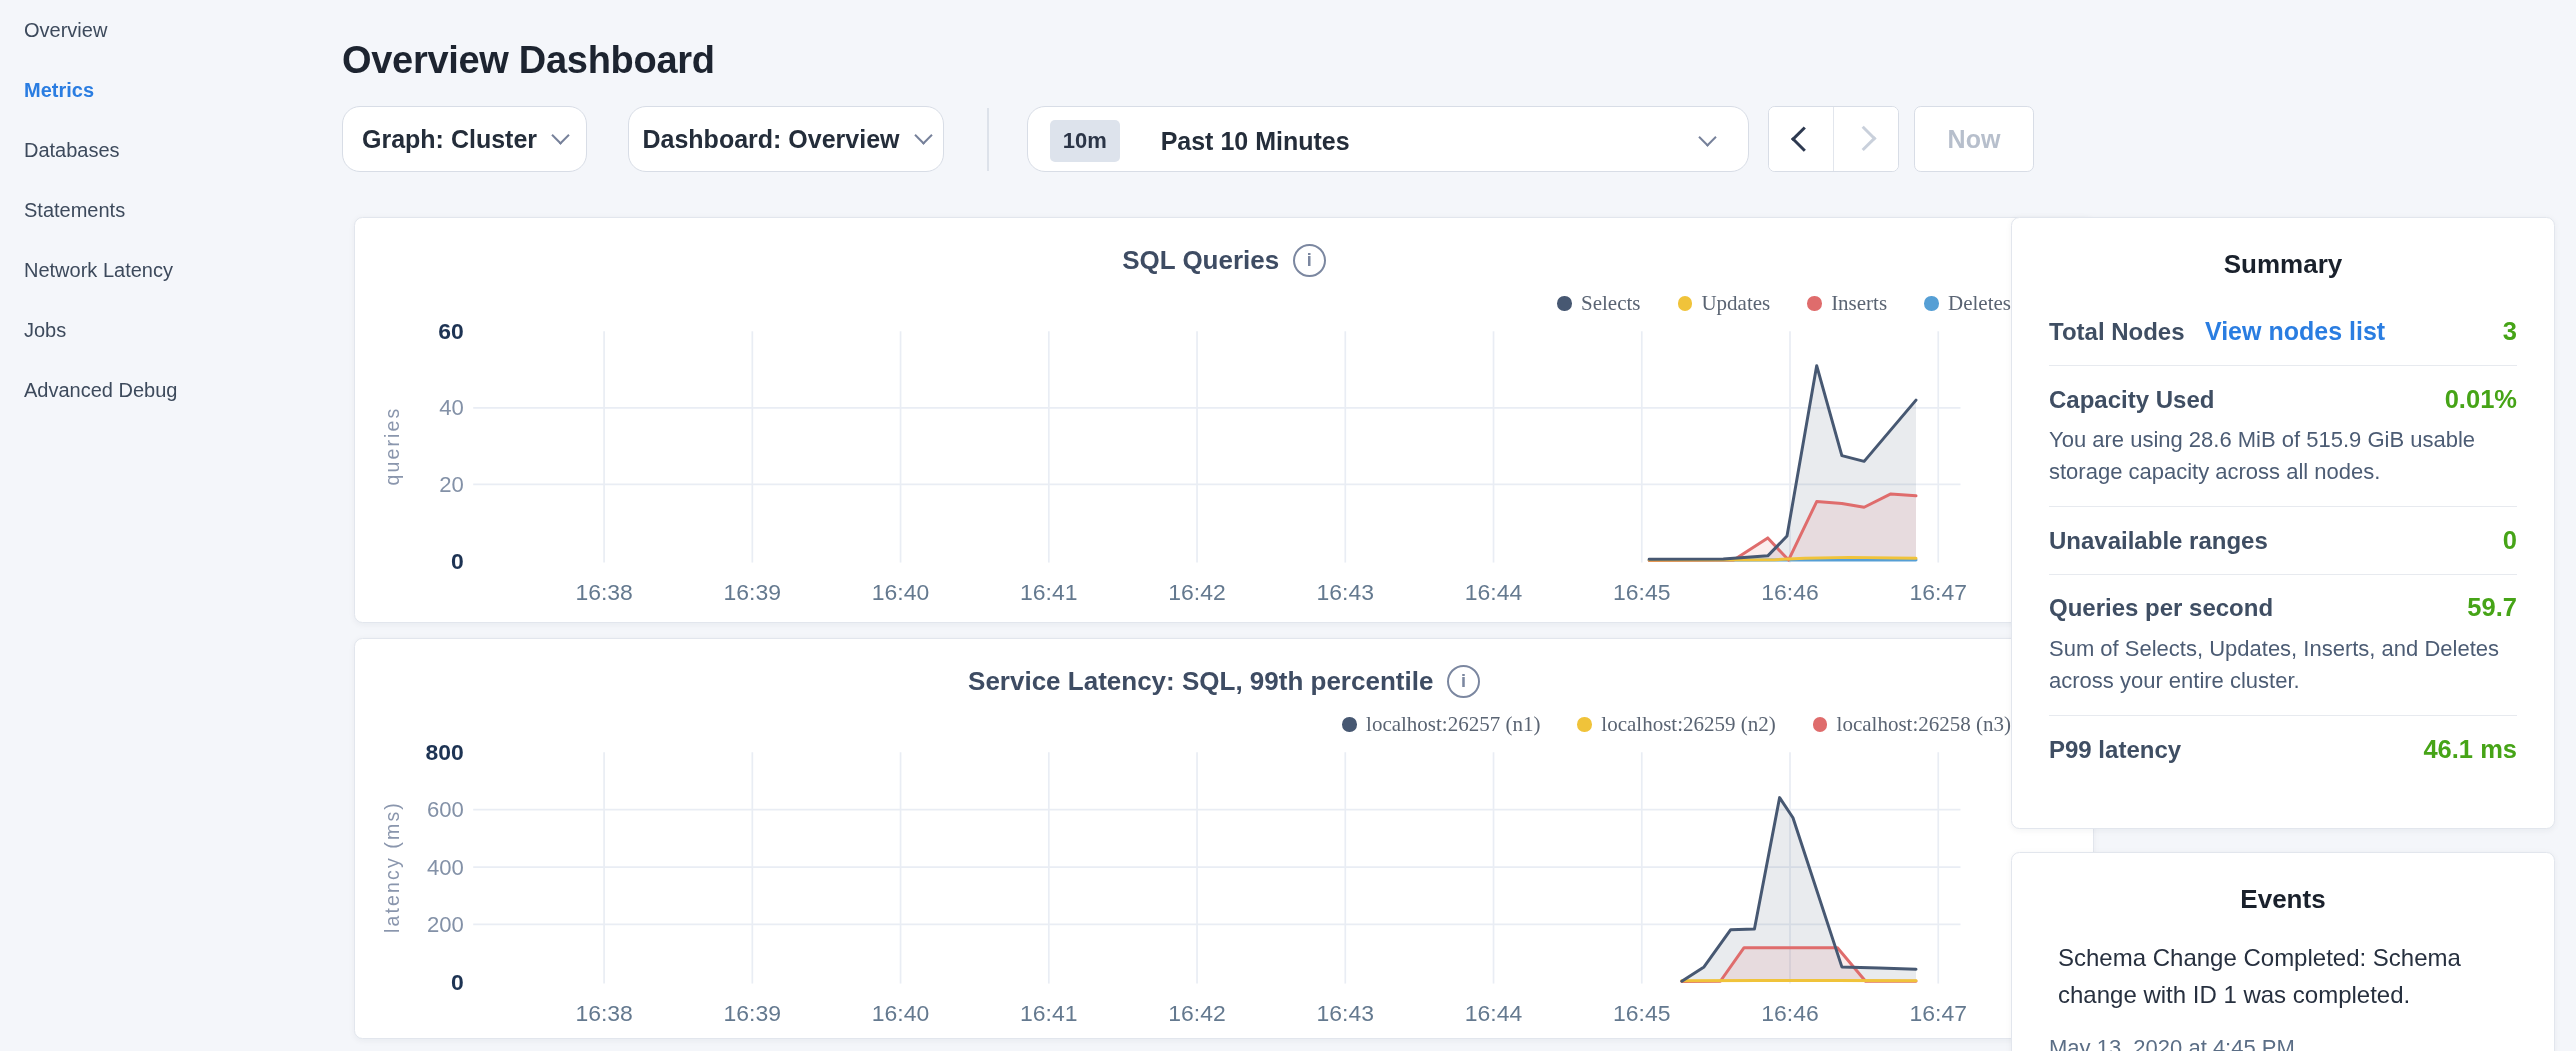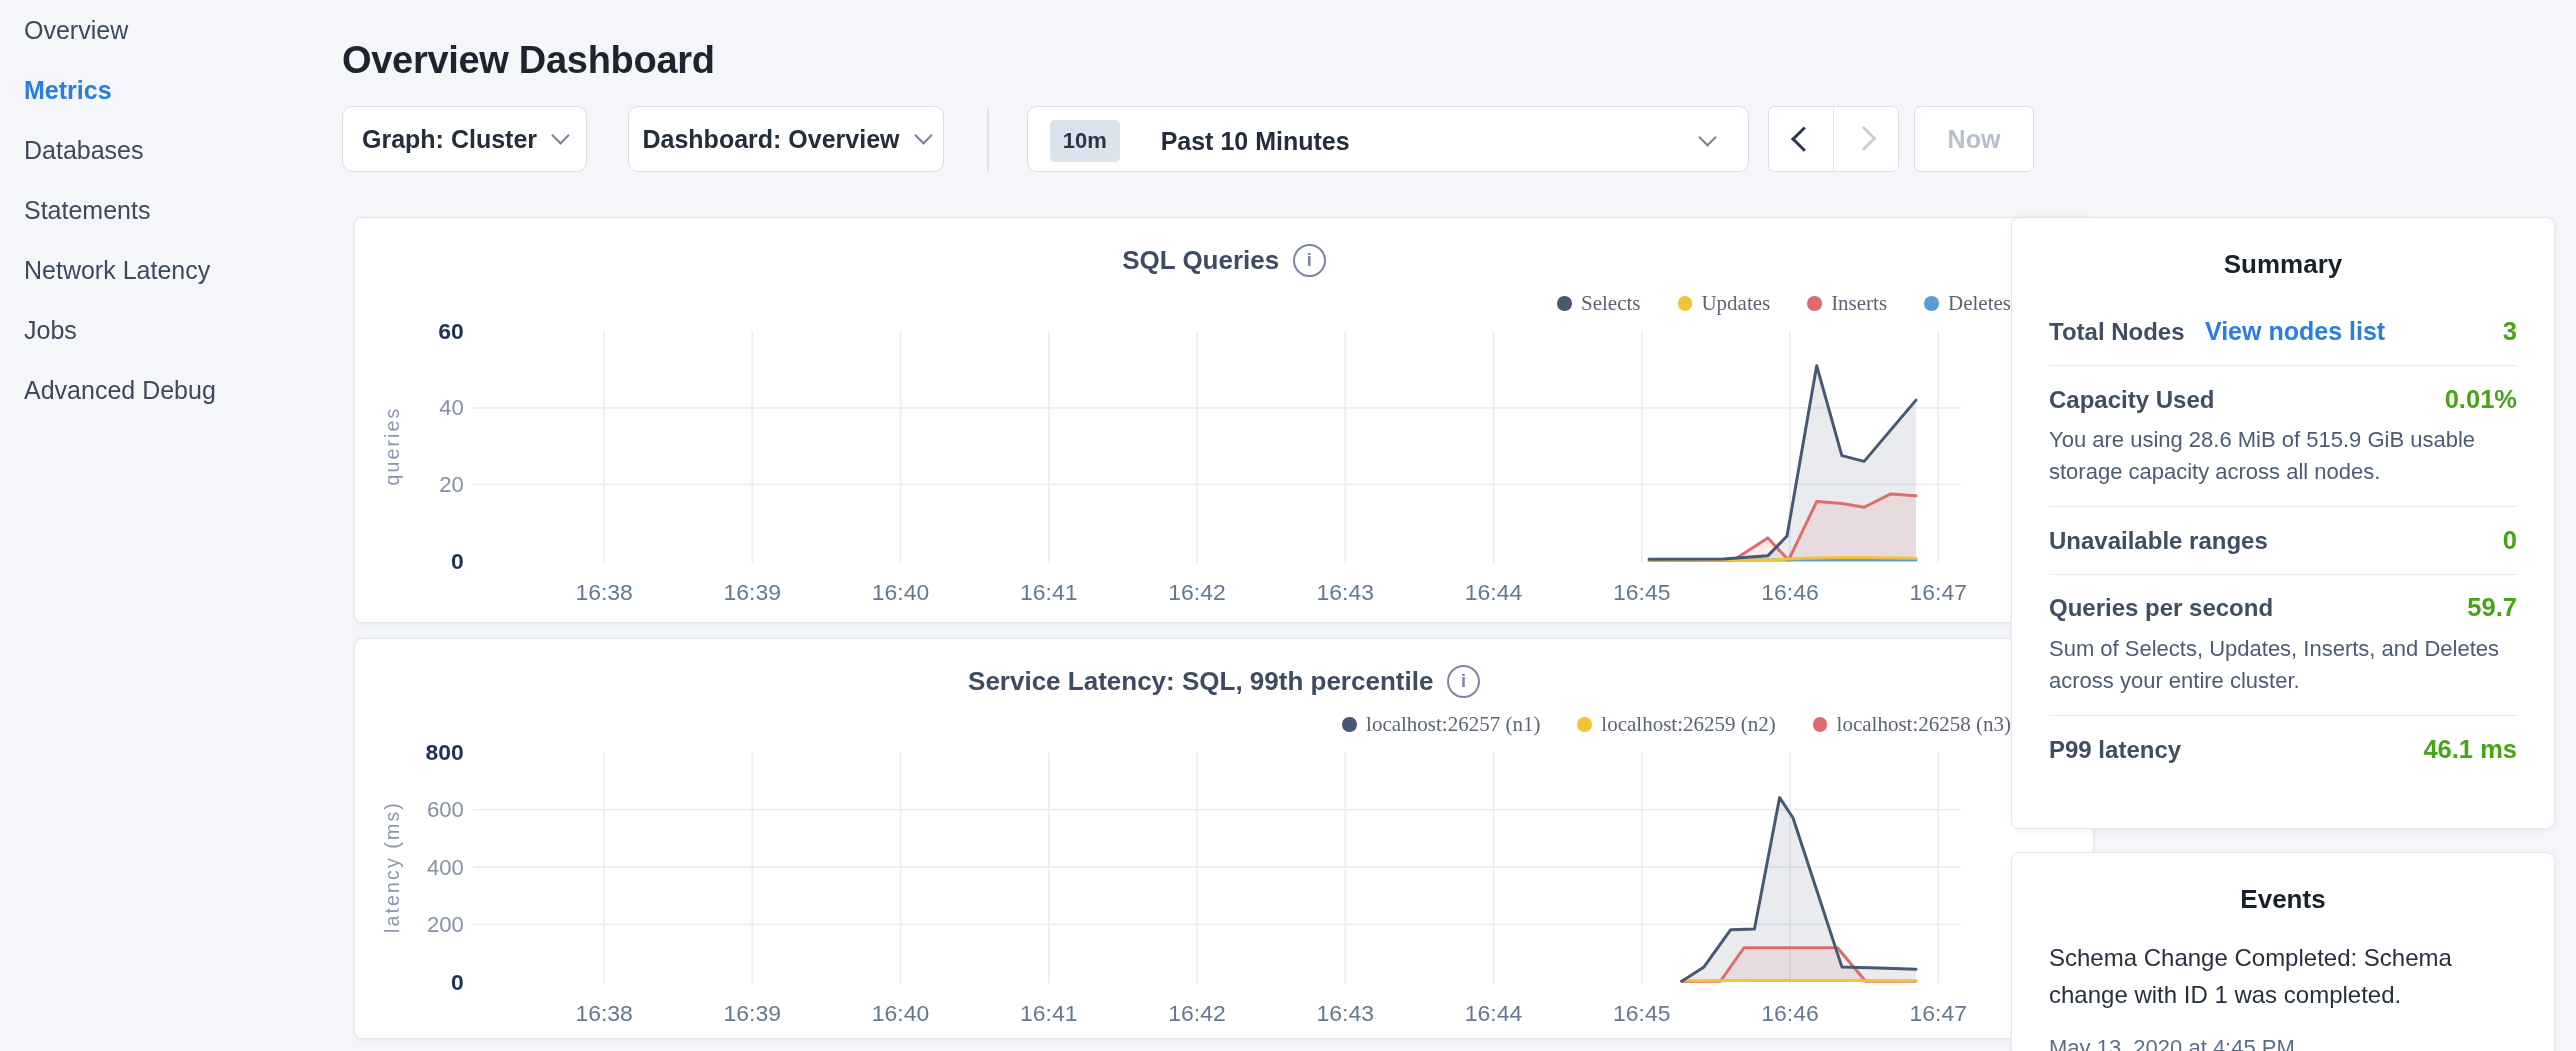--- a/index.html
+++ b/index.html
@@ -1,27 +1,27 @@
 <!DOCTYPE html>
 <html style="font-size:13.6px"><head>
 <meta charset="utf-8">
 <style>
   html,body{margin:0;padding:0;width:2576px;height:1051px;overflow:hidden;
     background:#f4f6fa;font-family:"Liberation Sans","DejaVu Sans",sans-serif;}
   .abs{position:absolute;box-sizing:border-box;}
 
   
   #sidebar{left:0;top:0;width:342px;height:1051px;padding-top:0;}
-  .nav-item{height:60px;line-height:60px;padding-left:24px;font-size:25px;font-weight:500;
+  .nav-item{height:60px;line-height:60px;padding-left:24px;font-size:20px;font-weight:500;
     color:#3d4a5c;cursor:pointer;width:fit-content;white-space:nowrap;}
   .nav-item.active{color:#2a7de1;font-weight:700;}
 
   
   #page-title{left:342px;top:13.6px;font-size:38px;font-weight:600;color:#1d2430;letter-spacing:-0.3px;}
-  .select-box{top:106px;height:66px;background:#fff;border:1.7px solid #d8dde6;border-radius:10px;
+  .select-box{top:106px;height:66px;background:#fff;border:1.7px solid #d8dde6;border-radius:18px;
     display:flex;align-items:center;justify-content:center;gap:17px;font-size:25px;font-weight:700;
     color:#242d3a;cursor:pointer;}
   .chev-down{width:11px;height:11px;border-right:2.6px solid #76819a;border-bottom:2.6px solid #76819a;
     transform:rotate(45deg);margin-top:-6.8px;}
   #toolbar-divider{left:987px;top:108px;width:1.7px;height:63px;background:#dde2ea;}
   #time-box{left:1027px;width:722px;justify-content:flex-start;padding:4px 34px 0 22px;}
   #time-badge{background:#dde3ec;border-radius:5.1px;padding:7.7px 12.8px;font-size:22px;font-weight:700;color:#2b3547;}
   #time-label{margin-left:24px;}
   #time-chevron{margin-left:auto;}
   #pager{left:1768px;top:106px;width:131px;height:66px;background:#fff;border:1.7px solid #d8dde6;
@@ -61,21 +61,21 @@
   #summary-card{top:217px;height:612px;}
   #events-card{top:852px;height:272px;}
   .side-title{text-align:center;font-size:26px;font-weight:700;color:#1a212c;margin:0 0 18.7px;}
   .sum-row{padding:18.7px 0;border-bottom:1.7px solid #e7eaef;}
   .sum-row:last-child{border-bottom:none;}
   .sum-top{display:flex;align-items:baseline;gap:20.4px;}
   .sum-label{font-size:24px;font-weight:700;color:#3f4e63;white-space:nowrap;text-align:center;}
   .sum-link{font-size:25px;font-weight:700;color:#2a7de1;cursor:pointer;white-space:nowrap;}
   .sum-value{margin-left:auto;font-size:25.5px;font-weight:700;color:#46a417;white-space:nowrap;}
   .sum-desc{margin:10.2px 0 0;font-size:22px;color:#4c5c74;line-height:1.45;}
-  .event-text{margin:24px 0 0;font-size:24px;color:#27303f;line-height:1.55;}
+  .event-text{margin:24px 9px 0;font-size:24px;color:#27303f;line-height:1.55;}
   .event-time{margin-top:22px;font-size:22px;color:#5b6e86;}
 </style>
 </head>
 <body>
 
 <nav class="abs" id="sidebar">
     <div class="nav-item">Overview</div>
     <div class="nav-item active">Metrics</div>
     <div class="nav-item">Databases</div>
     <div class="nav-item">Statements</div>

